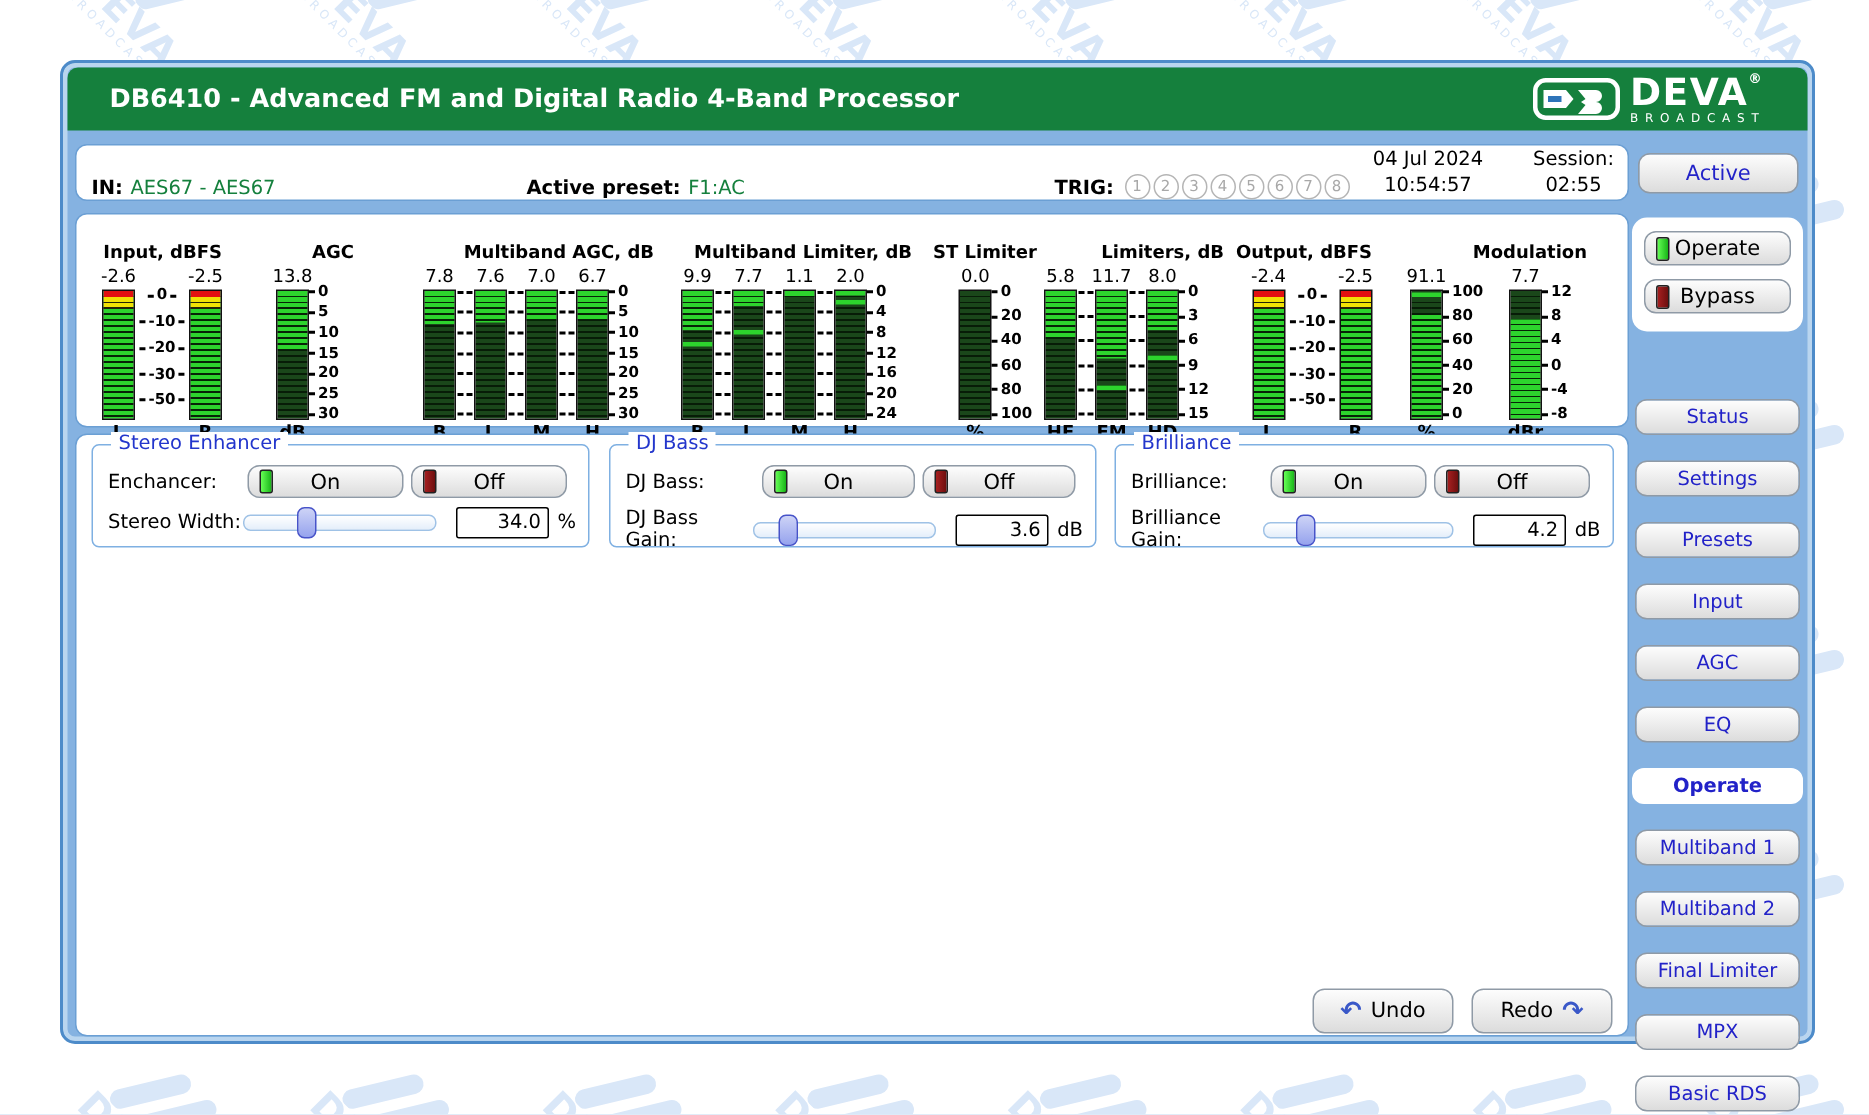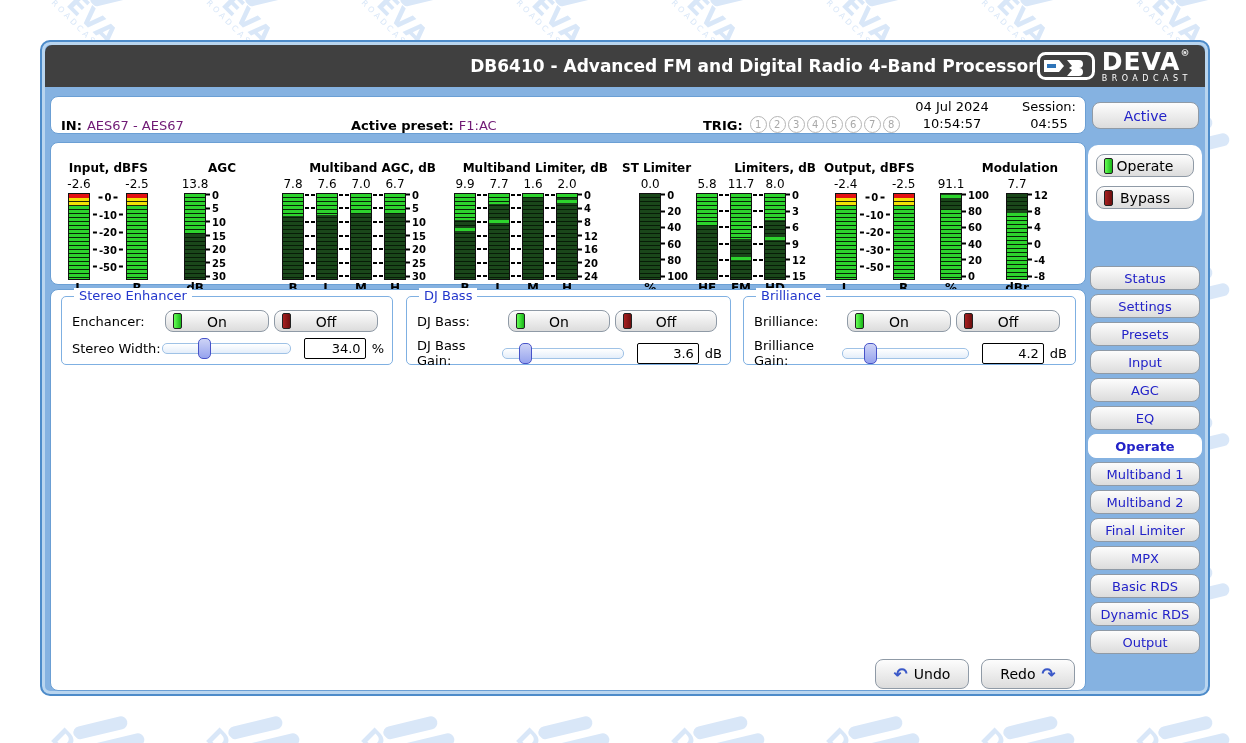--- a/index.html
+++ b/index.html
@@ -6,55 +6,55 @@
     font-family:"DejaVu Sans","Liberation Sans",sans-serif;font-size:13px;color:#000;position:relative}
   
   #watermarks{position:absolute;inset:0;z-index:0;pointer-events:none}
   .wm{position:absolute;color:#d9e7f8;transform:rotate(45deg);text-align:center;width:100px}
   .wm svg{display:block;margin:0 auto}
   .wm-deva{font-weight:bold;font-size:26px;line-height:22px;letter-spacing:1px}
   .wm-sub{font-size:8px;letter-spacing:3px}
   
   .window{position:absolute;left:40px;top:40px;width:1166px;height:652px;background:#85b2e1;
     border:2px solid #4d8bc9;border-radius:10px;box-shadow:inset 0 0 0 3px #b9d5ef;z-index:1}
-  .header{position:absolute;left:3px;top:3px;right:3px;height:42px;background:#404040;
-    border-radius:7px 7px 0 0;display:flex;align-items:center;justify-content:flex-end;
-    padding:0 13px;box-sizing:border-box}
+  .header{position:absolute;left:3px;top:3px;right:3px;height:42px;background:#15803d;
+    border-radius:7px 7px 0 0;display:flex;align-items:center;justify-content:space-between;
+    padding:0 28px;box-sizing:border-box}
   .title{color:#fff;font-weight:bold;font-size:17px}
   .logo{display:flex;align-items:center;gap:7px;color:#fff}
   .logo-text{line-height:1}
   .logo-deva{font-weight:bold;font-size:25px;letter-spacing:1px}
   .logo-deva sup{font-size:9px;vertical-align:top}
   .logo-sub{font-size:8px;letter-spacing:4.5px;margin-top:1px}
   
   .panel{position:absolute;background:#fff;border:1px solid #6b9fd4;border-radius:8px;box-sizing:border-box}
   .infobar{left:8px;top:54px;width:1036px;height:38px}
   .meters-panel{left:8px;top:100px;width:1036px;height:143px}
   .content-panel{left:8px;top:247px;width:1036px;height:402px}
   
   .ib-group{position:absolute;top:0;height:100%;display:flex;align-items:flex-end;gap:5px;white-space:nowrap}
   .ib-label{font-weight:bold}
-  .ib-value{color:#701a75}
+  .ib-value{color:#15803d}
   .ib-col{position:absolute;top:0;height:100%;display:flex;flex-direction:column;justify-content:center;
     text-align:center;line-height:17px}
   .trig-circle{width:15px;height:15px;border-radius:50%;border:1px solid #b5b5b5;color:#a8a8a8;
     font-size:10px;display:inline-flex;align-items:center;justify-content:center;margin-left:2px;
     background:#fff;cursor:default}
   
   .btn{background:linear-gradient(#fdfdfd,#dcdcdc);border:1px solid #8f9aa6;border-radius:8px;
     cursor:pointer;font-family:inherit;font-size:13px}
   .logout{position:absolute;left:1050px;top:60px;width:107px;height:27px;color:#2222c8;font-size:14px}
   .mode-panel{position:absolute;left:1046px;top:103px;width:114px;height:76px;background:#fff;border-radius:10px}
   .modebtn{position:relative;display:block;width:98px;height:23px;margin:9px auto 0}
   .modebtn .lbl{display:block;text-align:center;font-size:14px;line-height:21px}
   .led{position:absolute;left:7px;top:3px;width:7px;height:14px;border:1px solid #222;border-radius:2px}
   .led-green{background:linear-gradient(90deg,#66ff55,#18b518)}
   .led-red{background:linear-gradient(90deg,#a82020,#6d0f0f)}
   .nav{position:absolute;left:1048px;top:224px;width:110px}
-  .nav-btn{display:block;width:110px;height:24px;margin-bottom:4px;color:#2222c8;font-size:13px;padding:0}
+  .nav-btn{display:block;width:110px;height:24px;margin-bottom:17px;color:#2222c8;font-size:13px;padding:0}
   .nav-btn.active{background:#fff;border-color:#fff;font-weight:bold;width:114px;margin-left:-2px}
   
   .meter-group{position:absolute;top:18px;display:flex;flex-direction:column;align-items:flex-end}
   .mg-title{font-weight:bold;font-size:12px;height:16px;line-height:15px;white-space:nowrap}
   .mg-row{display:flex;align-items:flex-start}
   .mcol{display:flex;flex-direction:column;align-items:center;width:22px}
   .mval{height:16px;font-size:12px;line-height:15px;white-space:nowrap;overflow:visible}
   .mbar{position:relative;width:20px;height:85px;border:1px solid #111;overflow:hidden;
     background:repeating-linear-gradient(to bottom,#1a471a 0 3px,#071c07 3px 4px)}
   .fill{position:absolute;left:0;width:100%;
@@ -520,21 +520,21 @@
     <div class="ib-group" style="left:652px">
       <span class="ib-label">TRIG:</span>
       <span id="trig-circles"><span class="trig-circle">1</span><span class="trig-circle">2</span><span class="trig-circle">3</span><span class="trig-circle">4</span><span class="trig-circle">5</span><span class="trig-circle">6</span><span class="trig-circle">7</span><span class="trig-circle">8</span></span>
     </div>
     <div class="ib-col" style="left:845px;width:112px">
       <span>04 Jul 2024</span>
       <span>10:54:57</span>
     </div>
     <div class="ib-col" style="left:962px;width:72px">
       <span>Session:</span>
-      <span>04:55</span>
+      <span>02:55</span>
     </div>
   </div>
 
   <button class="btn logout">Active</button>
 
   <div class="mode-panel" id="modepanel">
       <button class="btn modebtn">
         <span class="led led-green"></span>
         <span class="lbl">Operate</span>
       </button>
@@ -819,21 +819,21 @@
             <div class="tick-l" style="top: 42.5px;"></div>
             <div class="tick-r" style="top: 42.5px;"></div>
             <div class="tick-l" style="top: 56.1px;"></div>
             <div class="tick-r" style="top: 56.1px;"></div>
             <div class="tick-l" style="top: 69.7px;"></div>
             <div class="tick-r" style="top: 69.7px;"></div>
             <div class="tick-l" style="top: 83.3px;"></div>
             <div class="tick-r" style="top: 83.3px;"></div>
           </div>
           <div class="mcol">
-            <div class="mval">1.6</div>
+            <div class="mval">1.1</div>
             <div class="mbar">
               <div class="fill" style="height: 5%; top: 0px;"></div>
             </div>
             <div class="mlabel">M</div>
           </div>
           <div class="tickcol">
             <div class="tick-l" style="top: 1.7px;"></div>
             <div class="tick-r" style="top: 1.7px;"></div>
             <div class="tick-l" style="top: 15.3px;"></div>
             <div class="tick-r" style="top: 15.3px;"></div>

